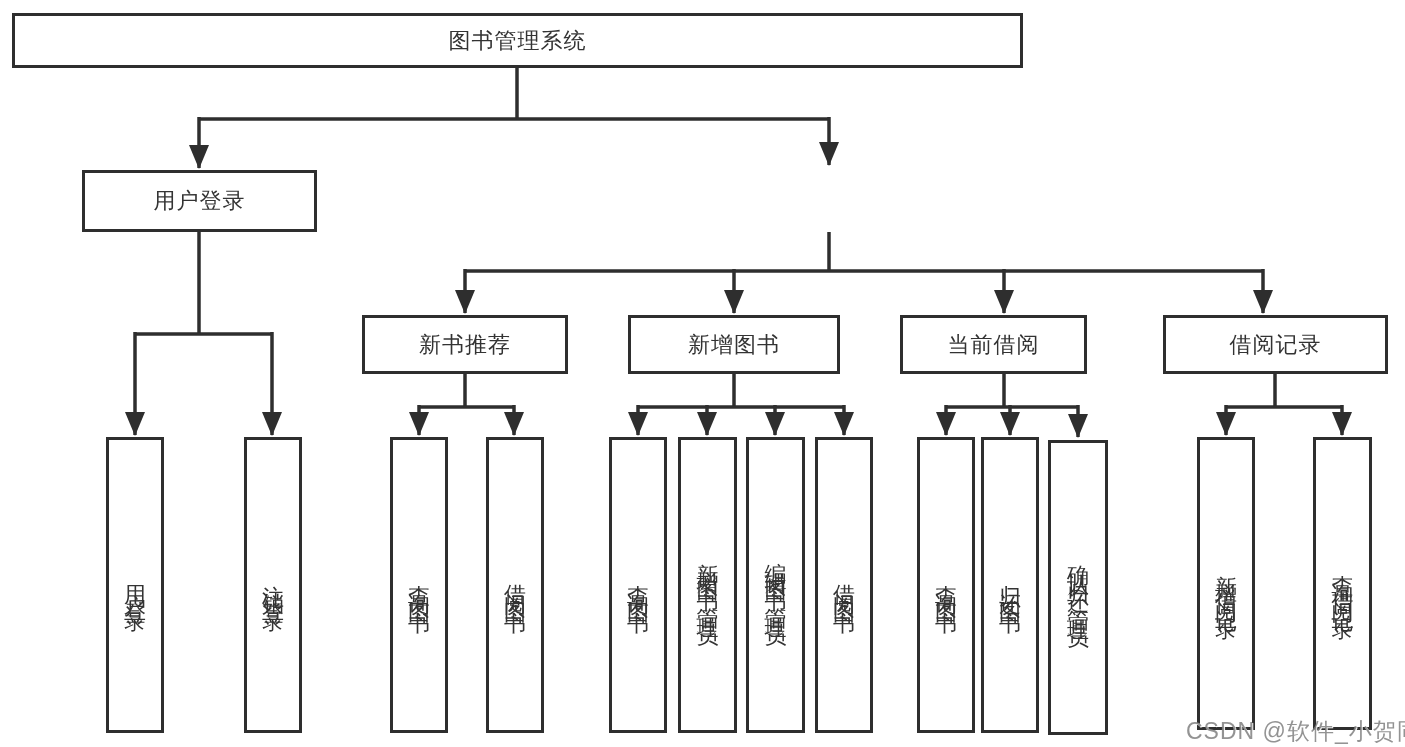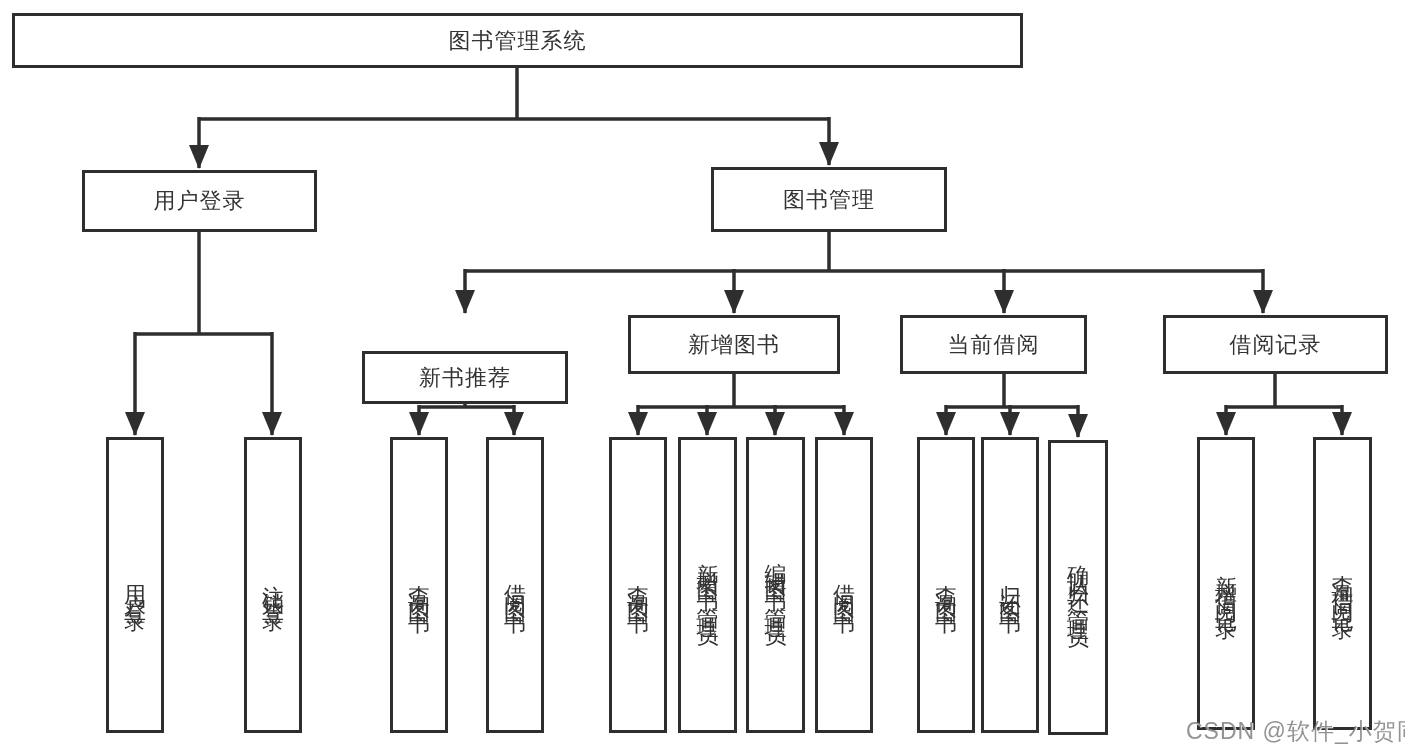--- a/index.html
+++ b/index.html
@@ -77,23 +77,22 @@
       <path d="M1275,374 V407"></path>
       <path d="M1226,407 H1342"></path>
       <line x1="1226" y1="405" x2="1226" y2="435" marker-end="url(#arrow)"></line>
       <line x1="1342" y1="405" x2="1342" y2="435" marker-end="url(#arrow)"></line>
     </g>
   </svg>
 
   <div class="node hbox" style="left:12px;top:13px;width:1011px;height:55px;">图书管理系统</div>
 
   <div class="node hbox" style="left:82px;top:170px;width:235px;height:62px;">用户登录</div>
-  <div class="node hbox" style="left:711px;top:167px;width:236px;height:65px;">图书管理</div>
 
-  <div class="node hbox" style="left:362px;top:315px;width:206px;height:53px;margin-top:36px;">新书推荐</div>
+  <div class="node hbox" style="left:362px;top:315px;width:206px;height:59px;">新书推荐</div>
   <div class="node hbox" style="left:628px;top:315px;width:212px;height:59px;">新增图书</div>
   <div class="node hbox" style="left:900px;top:315px;width:187px;height:59px;">当前借阅</div>
   <div class="node hbox" style="left:1163px;top:315px;width:225px;height:59px;">借阅记录</div>
 
   <div class="node vbox" style="left:106px;top:437px;width:58px;height:296px;">
     <span class="vtext">用户登录</span>
   </div>
   <div class="node vbox" style="left:244px;top:437px;width:58px;height:296px;">
     <span class="vtext">注销登录</span>
   </div>

